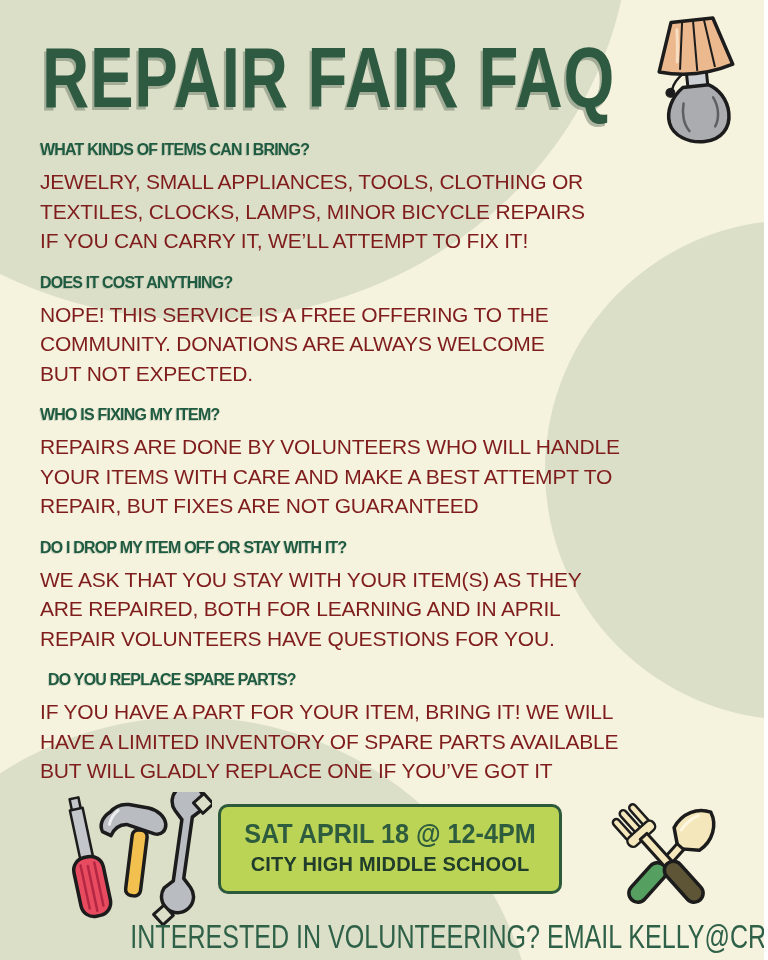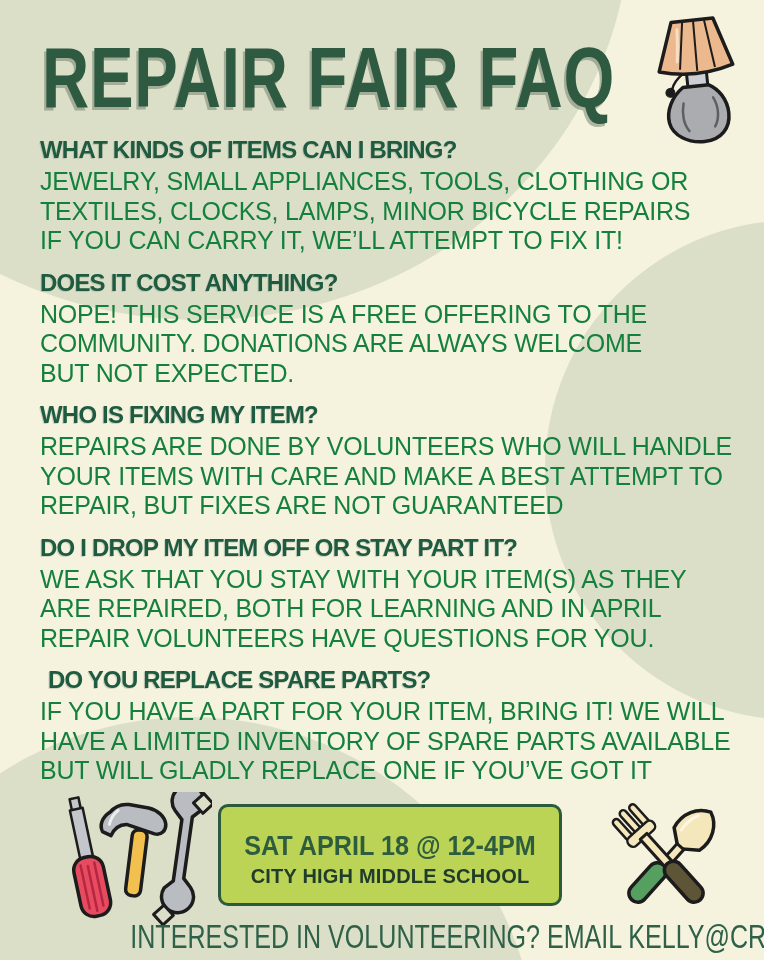--- a/index.html
+++ b/index.html
@@ -18,37 +18,37 @@
     font-size:86px;font-weight:700;line-height:1;
     color:#2d5a41;letter-spacing:1px;white-space:nowrap;
     transform:scaleX(0.76);transform-origin:left top;
     text-shadow:-3px 3px 0 rgba(90,110,90,0.45);
   }
   .lamp{position:absolute;left:632px;top:8px;}
 
   .content{position:absolute;left:40px;top:136px;right:24px;}
   .faq{margin-bottom:13px;}
   .faq-q{
-    font-size:24px;font-weight:700;color:#1e5b40;
+    font-size:16px;font-weight:700;color:#1e5b40;
     letter-spacing:-0.8px;line-height:28px;margin:0 0 3px 0;
     text-shadow:-1px 1px 0 rgba(120,140,120,0.3);
   }
   .faq:nth-child(5) .faq-q{padding-left:8px;}
   .faq-a{
-    font-size:25px;font-weight:400;color:#15803d;
+    font-size:21px;font-weight:400;color:#7f1d1d;
     line-height:29.5px;letter-spacing:-0.2px;white-space:pre-line;margin:0;
   }
 
   .bottom-row{position:absolute;left:0;top:788px;width:768px;height:145px;}
   .tools{position:absolute;left:42px;top:4px;}
   .garden{position:absolute;left:586px;top:4px;}
   .badge{
     position:absolute;left:218px;top:16px;width:344px;
     box-sizing:border-box;background:#bcd455;border:3px solid #2d5a3a;
-    border-radius:10px;padding:24px 6px 12px 6px;text-align:center;
+    border-radius:10px;padding:12px 6px 12px 6px;text-align:center;
   }
   .badge-line1{
     display:inline-block;font-size:28px;font-weight:700;color:#2e5c3e;
     white-space:nowrap;transform:scaleX(0.9);transform-origin:center;
     line-height:30px;
   }
   .badge-line2{
     display:block;font-size:20px;font-weight:700;color:#203c2b;
     white-space:nowrap;line-height:30px;letter-spacing:0.2px;
   }
@@ -104,21 +104,21 @@
 COMMUNITY. DONATIONS ARE ALWAYS WELCOME
 BUT NOT EXPECTED.</p>
     </div>
     <div class="faq">
       <h2 class="faq-q">WHO IS FIXING MY ITEM?</h2>
       <p class="faq-a">REPAIRS ARE DONE BY VOLUNTEERS WHO WILL HANDLE
 YOUR ITEMS WITH CARE AND MAKE A BEST ATTEMPT TO
 REPAIR, BUT FIXES ARE NOT GUARANTEED</p>
     </div>
     <div class="faq">
-      <h2 class="faq-q">DO I DROP MY ITEM OFF OR STAY PART IT?</h2>
+      <h2 class="faq-q">DO I DROP MY ITEM OFF OR STAY WITH IT?</h2>
       <p class="faq-a">WE ASK THAT YOU STAY WITH YOUR ITEM(S) AS THEY
 ARE REPAIRED, BOTH FOR LEARNING AND IN APRIL
 REPAIR VOLUNTEERS HAVE QUESTIONS FOR YOU.</p>
     </div>
     <div class="faq">
       <h2 class="faq-q">DO YOU REPLACE SPARE PARTS?</h2>
       <p class="faq-a">IF YOU HAVE A PART FOR YOUR ITEM, BRING IT! WE WILL
 HAVE A LIMITED INVENTORY OF SPARE PARTS AVAILABLE
 BUT WILL GLADLY REPLACE ONE IF YOU’VE GOT IT</p>
     </div>

